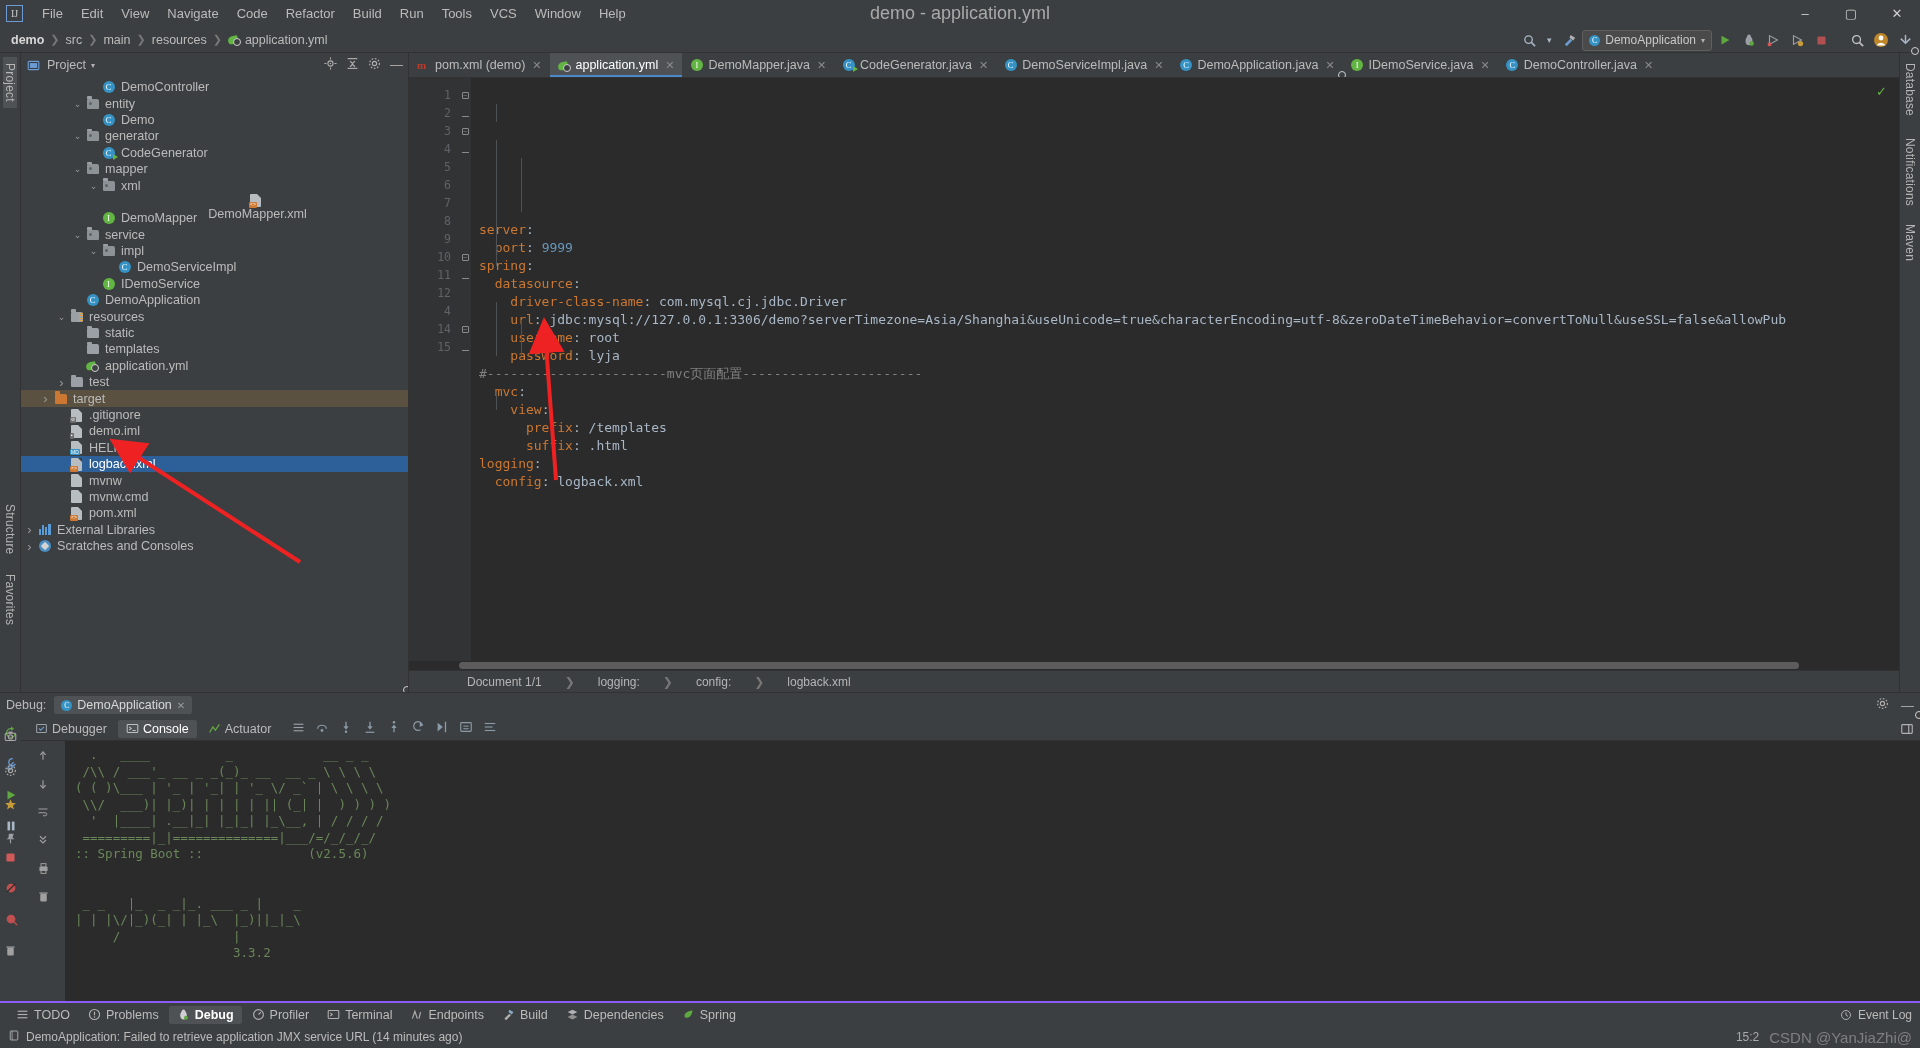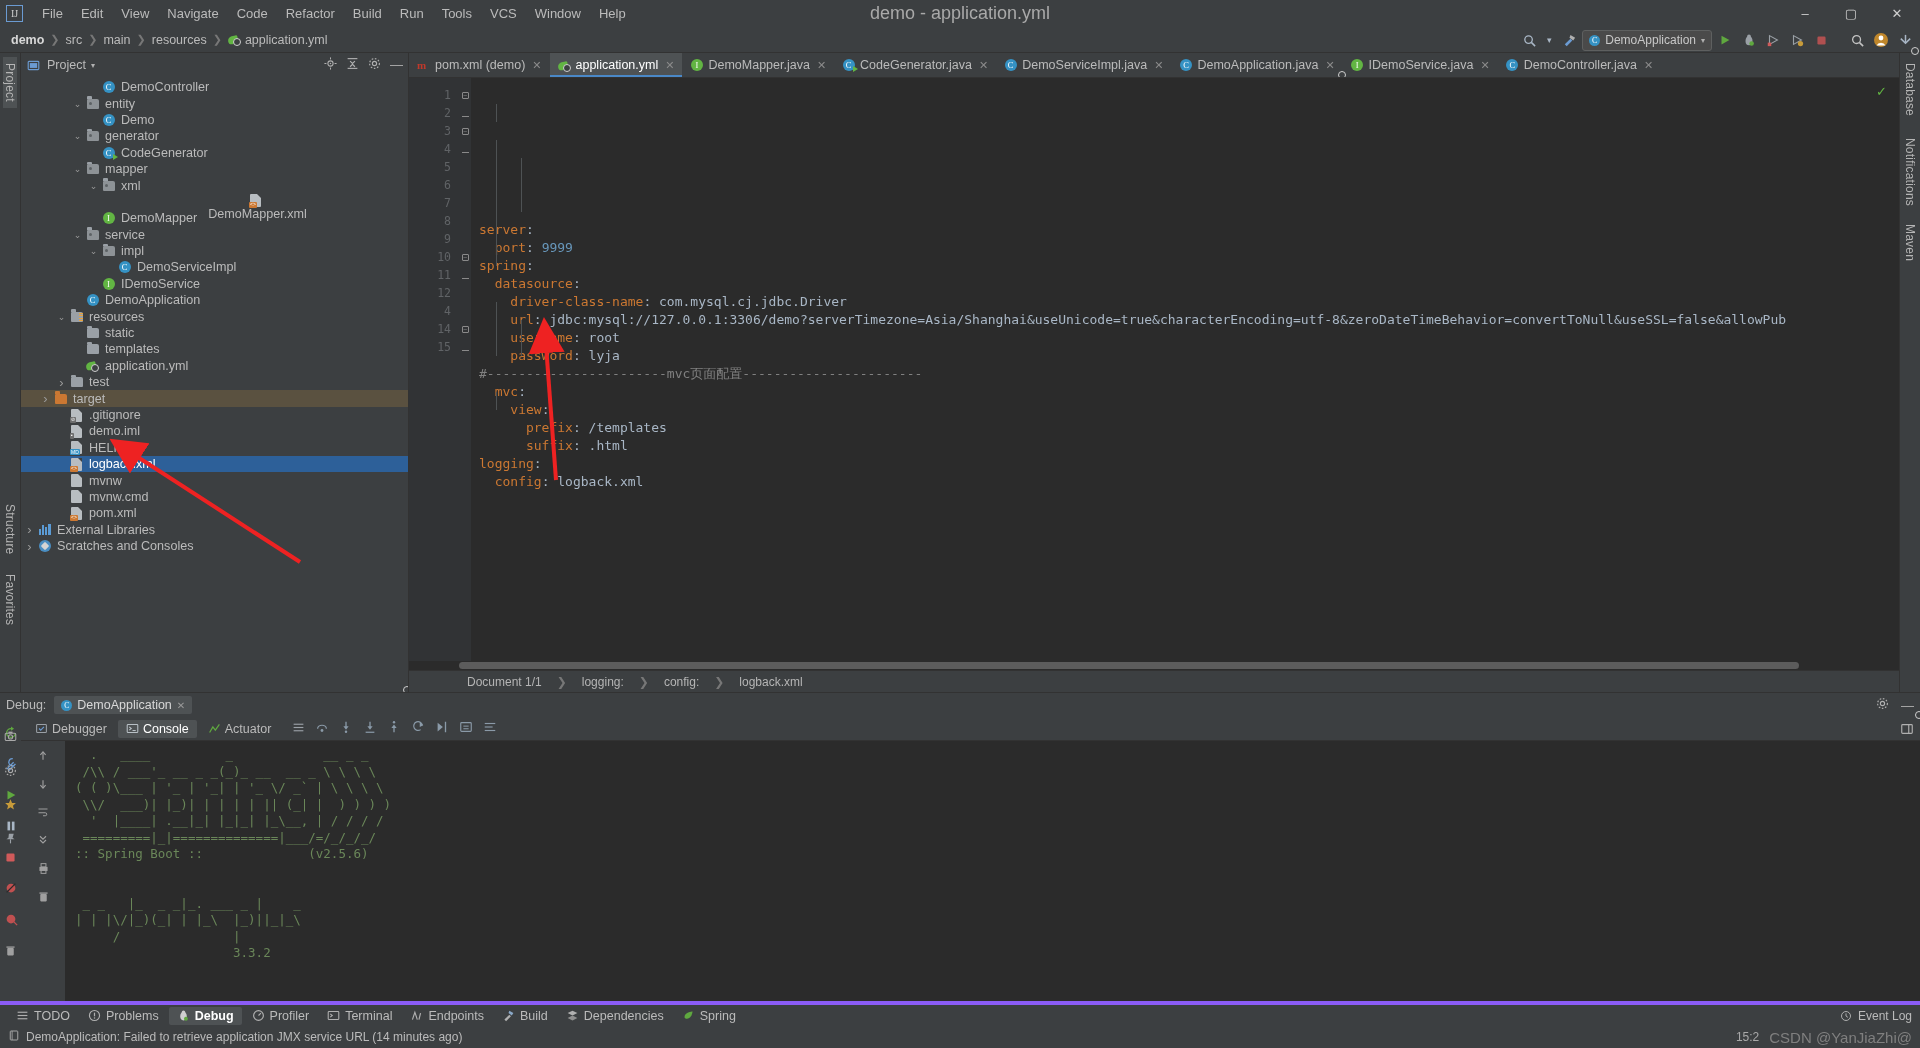--- a/index.html
+++ b/index.html
@@ -167,21 +167,21 @@
   .k-val { color: #a9b7c6; }
   .k-cmt { color: #808080; }
   .indent-guide { position:absolute; width:1px; background:#4e5254; }
 
   .editor-scroll-h {
     height: 9px; background: #2b2b2b; flex: none; position: relative;
   }
   .editor-scroll-h .thumb { position: absolute; left: 50px; height: 7px; top:1px; background: #5c5c5c; border-radius: 4px; }
   .bcrumb-bar {
     height: 22px; background: #3c3f41; display: flex; align-items: center;
-    padding-left: 58px; font-size: 12px; color: #b5b5b5; flex: none; gap: 11px;
+    padding-left: 58px; font-size: 12px; color: #b5b5b5; flex: none; gap: 19px;
     border-top: 1px solid #323232;
   }
   .bcrumb-bar .sep { color: #777; margin: 0 4px; }
   .check-ok { position:absolute; right: 12px; top: 6px; color:#62b543; font-size: 13px; }
 
   
   .debugwrap { height: 309px; background: #3c3f41; display: flex; flex-direction: column; flex: none; border-top: 1px solid #323232;}
   .debug-head {
     height: 24px; display: flex; align-items: center; padding-left: 6px; gap: 8px; flex: none; position: relative;
   }
@@ -217,21 +217,21 @@
     font-size: 12.5px; color: #a9b7c6; padding: 6px 0 0 10px; overflow: hidden; white-space: pre;
     line-height: 16.5px;
   }
   .green { color: #6a8759; }
   .dbtn { width: 20px; height: 20px; display:flex; align-items:center; justify-content:center; color:#a9a9a9; font-size:12px;}
   .dbtn.red { color:#e05555; }
 
   
   .toolwin-bar {
     height: 25px; background: #3c3f41; display: flex; align-items: center; gap: 2px;
-    padding-left: 8px; flex: none; border-top: 4px solid #8b5cf6; position: relative;
+    padding-left: 8px; flex: none; border-top: 2px solid #8b5cf6; position: relative;
   }
   .twb { display: flex; align-items: center; gap: 5px; padding: 2px 8px; font-size: 12.5px; color: #bbbbbb; border-radius: 2px; }
   .twb.active { background: #4e5254; color: #ffffff; font-weight: bold; }
   .twb-right { position: absolute; right: 8px; display: flex; align-items: center; gap: 6px; font-size: 12px; color: #bbbbbb;}
   .statusbar {
     height: 22px; background: #3c3f41; display: flex; align-items: center;
     padding-left: 8px; font-size: 12px; color: #bbbbbb; flex: none; gap: 6px; position: relative;
   }
   .status-right { position:absolute; right: 8px; display:flex; align-items:center; gap:10px; font-size:12px; color:#a9a9a9;}
   .watermark { color: #7f7f7f; font-size: 15px; font-family: "Liberation Sans", sans-serif; text-align: right; }

